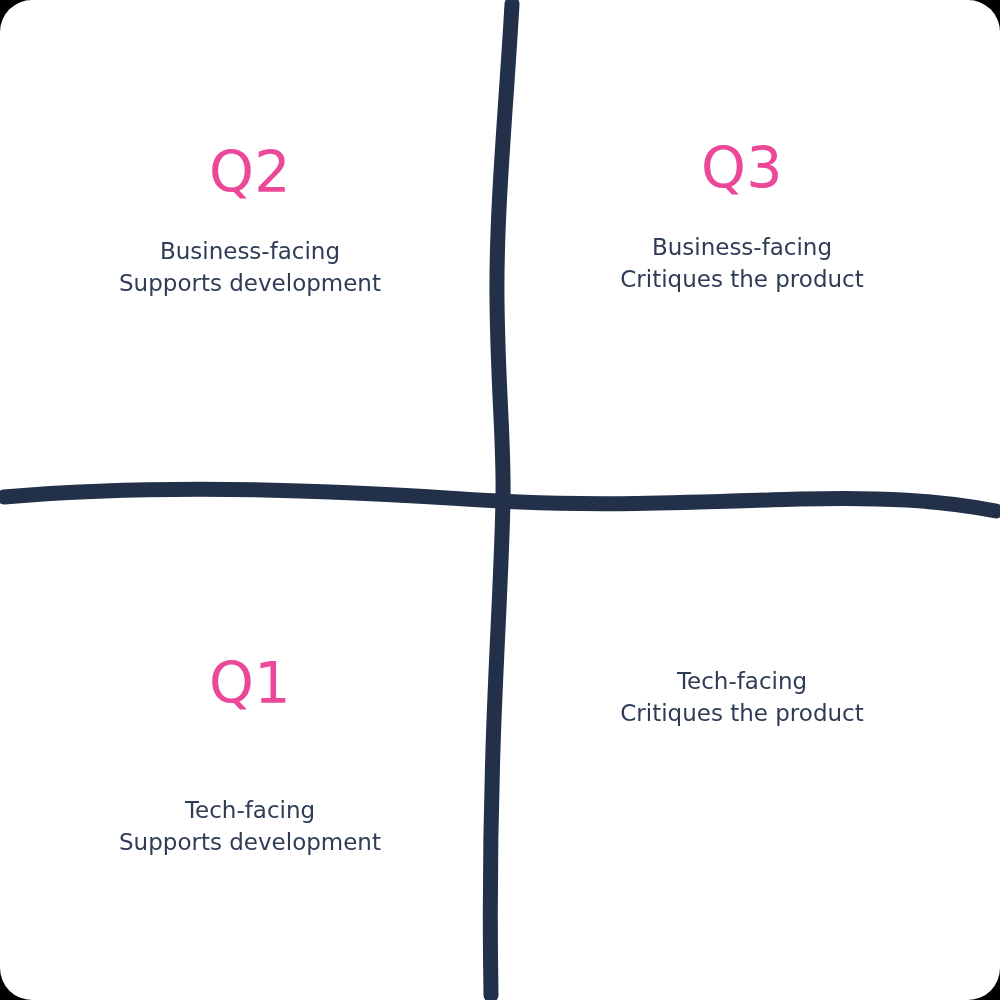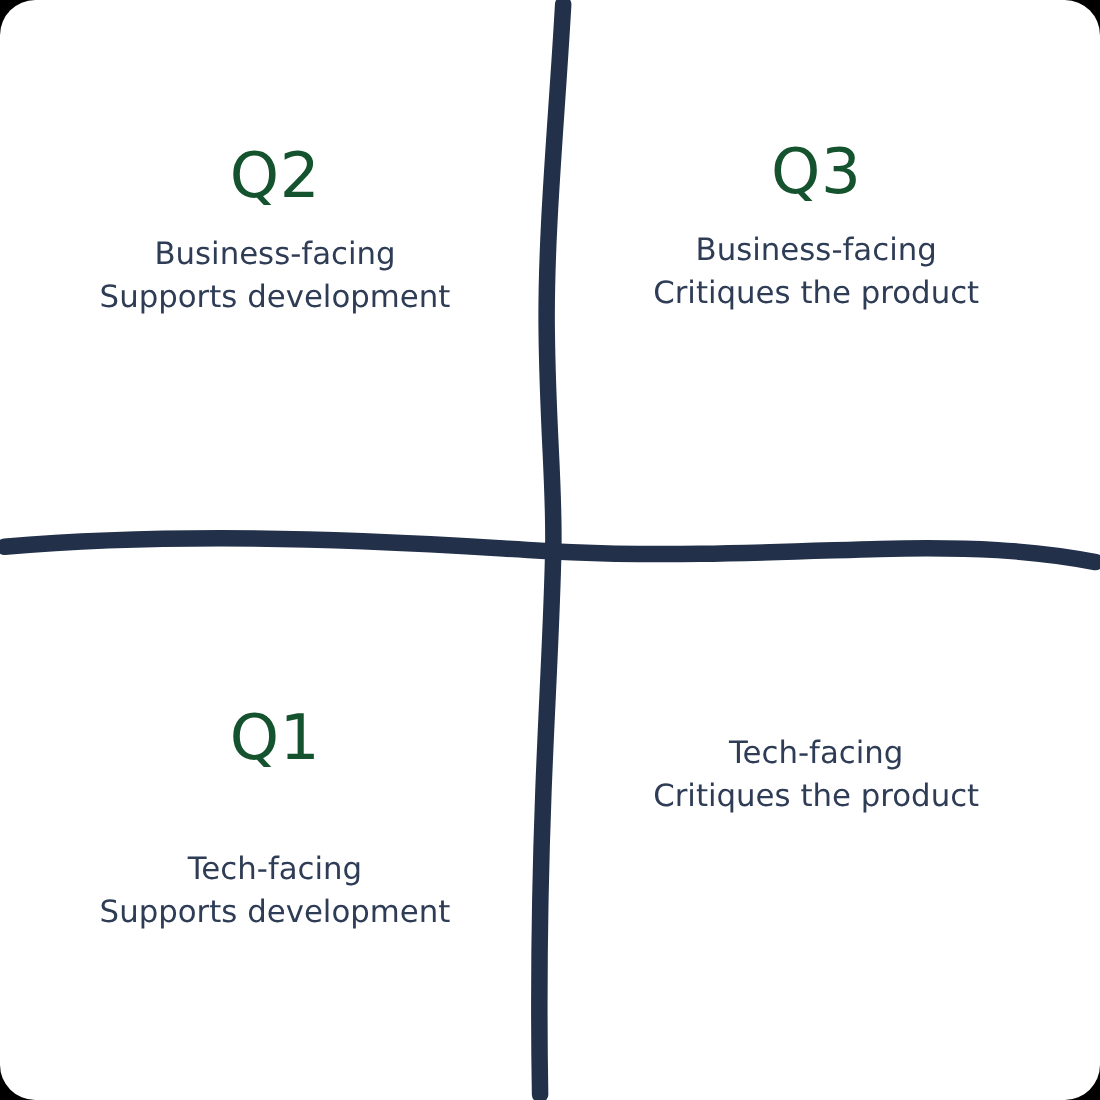--- a/index.html
+++ b/index.html
@@ -28,33 +28,33 @@
     pointer-events: none;
   }
   .quadrant {
     position: absolute;
     display: flex;
     flex-direction: column;
     align-items: center;
     box-sizing: border-box;
   }
   .q-title {
-    color: #14532d;
+    color: #ec4899;
     font-size: 57px;
     line-height: 1;
     font-weight: 400;
     letter-spacing: 0.5px;
-    margin: 0;
+    margin: 12px;
     white-space: nowrap;
   }
   .q-lines {
     margin-top: 22px;
     text-align: center;
     color: #2e3c55;
-    font-size: 28px;
+    font-size: 23px;
     line-height: 1.40;
     font-weight: 400;
     white-space: nowrap;
   }
   .q-line { display: block; }
 
   
   #quadrant-q2 { left: 0px;   top: 132px; width: 500px; }
   #quadrant-q3 { left: 492px; top: 128px; width: 500px; justify-content: space-between; }
   #quadrant-q1 { left: 0px;   top: 643px; width: 500px; gap: 48px; }

